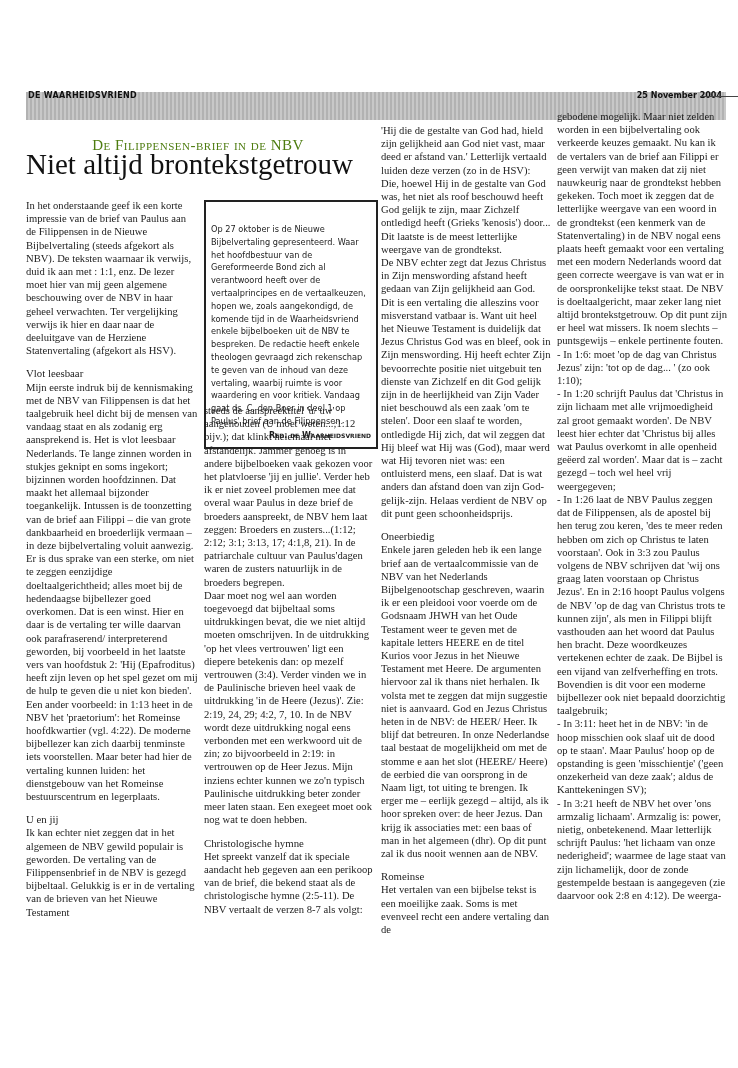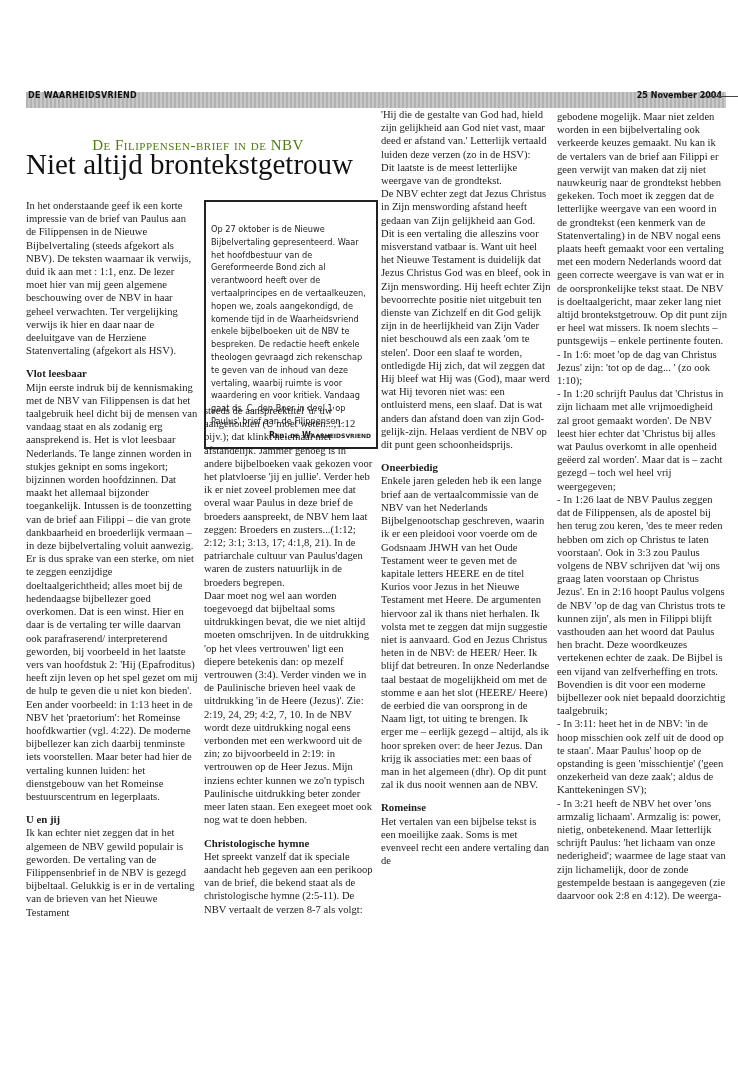--- a/index.html
+++ b/index.html
@@ -1,28 +1,28 @@
 <!DOCTYPE html>
 <html><head>
 <meta charset="utf-8">
 <style>
   html, body { margin:0; padding:0; background:#ffffff; }
   body { width:738px; height:1068px; position:relative; overflow:hidden; font-family:"DejaVu Serif", serif; color:#1a1a1a; }
-  .header-bar { position:absolute; left:26px; top:92px; width:700px; height:16px; background:#bdbdbd; background-image:repeating-linear-gradient(90deg,#b2b2b2 0 2px,#c8c8c8 2px 4px); }
+  .header-bar { position:absolute; left:26px; top:92px; width:700px; height:28px; background:#bdbdbd; background-image:repeating-linear-gradient(90deg,#b2b2b2 0 2px,#c8c8c8 2px 4px); }
   .header-bar .left { position:absolute; left:2px; top:-1px; font-family:"DejaVu Sans", sans-serif; font-weight:bold; font-size:8px; letter-spacing:0.3px; color:#111; text-transform:uppercase; font-variant:small-caps; }
   .header-bar .right { position:absolute; right:4px; top:-1px; font-family:"DejaVu Sans", sans-serif; font-weight:bold; font-size:8px; color:#111; }
   .header-line { position:absolute; left:700px; top:96px; width:38px; height:1px; background:#444; }
   .kicker { position:absolute; left:26px; width:344px; top:137px; text-align:center; font-family:"Liberation Serif", serif; font-size:15px; font-variant:small-caps; letter-spacing:0.5px; color:#4d7c0f; }
   .title { position:absolute; left:26px; width:344px; top:148px; text-align:left; font-family:"Liberation Serif", serif; font-size:29px; color:#111; }
   .col { position:absolute; font-family:"Liberation Serif", serif; font-size:10.6px; line-height:13.2px; color:#1c1c1c; }
   .col p { margin:0; }
-  .col h3 { margin:10px 0 0 0; font-size:10.8px; font-weight:bold; line-height:13.2px; }
+  .col h3 { margin:10px 0 0 0; font-size:10.8px; font-weight:normal; line-height:13.2px; }
   .col1 { left:26px; top:199px; width:172px; }
   .col2 { left:204px; top:404px; width:170px; }
-  .col3 { left:381px; top:108px; width:170px; }
+  .col3 { left:381px; top:124px; width:170px; }
   .col4 { left:557px; top:110px; width:170px; }
   .boxed { position:absolute; left:204px; top:200px; width:160px; border:2px solid #222; padding:21px 5px 4px 5px; font-family:"DejaVu Sans", sans-serif; font-size:8.2px; line-height:12.8px; color:#1c1c1c; }
   .boxed .sig { text-align:right; font-weight:bold; font-variant:small-caps; font-size:8px; margin-top:2px; }
   .pagenum { position:absolute; left:706px; top:970px; font-family:"Liberation Serif", serif; font-size:10px; color:#222;margin-left:36px; }
 </style>
 </head>
 <body>
 
 <div class="header-bar">
   <span class="left">De Waarheidsvriend</span>
@@ -49,30 +49,31 @@
 
 <div class="col col2">
   <p>steeds de aanspreektitel 'u/ uw' aangehouden (U moet weten...;1:12 bijv.); dat klinkt helemaal niet afstandelijk. Jammer genoeg is in andere bijbelboeken vaak gekozen voor het platvloerse 'jij en jullie'. Verder heb ik er niet zoveel problemen mee dat overal waar Paulus in deze brief de broeders aanspreekt, de NBV hem laat zeggen: Broeders en zusters...(1:12; 2:12; 3:1; 3:13, 17; 4:1,8, 21). In de patriarchale cultuur van Paulus'dagen waren de zusters natuurlijk in de broeders begrepen.</p>
   <p>Daar moet nog wel aan worden toegevoegd dat bijbeltaal soms uitdrukkingen bevat, die we niet altijd moeten omschrijven. In de uitdrukking 'op het vlees vertrouwen' ligt een diepere betekenis dan: op mezelf vertrouwen (3:4). Verder vinden we in de Paulinische brieven heel vaak de uitdrukking 'in de Heere (Jezus)'. Zie: 2:19, 24, 29; 4:2, 7, 10. In de NBV wordt deze uitdrukking nogal eens verbonden met een werkwoord uit de zin; zo bijvoorbeeld in 2:19: in vertrouwen op de Heer Jezus. Mijn inziens echter kunnen we zo'n typisch Paulinische uitdrukking beter zonder meer laten staan. Een exegeet moet ook nog wat te doen hebben.</p>
   <h3>Christologische hymne</h3>
   <p>Het spreekt vanzelf dat ik speciale aandacht heb gegeven aan een perikoop van de brief, die bekend staat als de christologische hymne (2:5-11). De NBV vertaalt de verzen 8-7 als volgt:</p>
 </div>
 
 <div class="col col3">
   <p>'Hij die de gestalte van God had, hield zijn gelijkheid aan God niet vast, maar deed er afstand van.' Letterlijk vertaald luiden deze verzen (zo in de HSV):</p>
+  <p>Die, hoewel Hij in de gestalte van God was, het niet als roof beschouwd heeft God gelijk te zijn, maar Zichzelf ontledigd heeft (Grieks 'kenosis') door...</p>
   <p>Dit laatste is de meest letterlijke weergave van de grondtekst.</p>
   <p>De NBV echter zegt dat Jezus Christus in Zijn menswording afstand heeft gedaan van Zijn gelijkheid aan God. Dit is een vertaling die alleszins voor misverstand vatbaar is. Want uit heel het Nieuwe Testament is duidelijk dat Jezus Christus God was en bleef, ook in Zijn menswording. Hij heeft echter Zijn bevoorrechte positie niet uitgebuit ten dienste van Zichzelf en dit God gelijk zijn in de heerlijkheid van Zijn Vader niet beschouwd als een zaak 'om te stelen'. Door een slaaf te worden, ontledigde Hij zich, dat wil zeggen dat Hij bleef wat Hij was (God), maar werd wat Hij tevoren niet was: een ontluisterd mens, een slaaf. Dat is wat anders dan afstand doen van zijn God-gelijk-zijn. Helaas verdient de NBV op dit punt geen schoonheidsprijs.</p>
   <h3>Oneerbiedig</h3>
   <p>Enkele jaren geleden heb ik een lange brief aan de vertaalcommissie van de NBV van het Nederlands Bijbelgenootschap geschreven, waarin ik er een pleidooi voor voerde om de Godsnaam JHWH van het Oude Testament weer te geven met de kapitale letters HEERE en de titel Kurios voor Jezus in het Nieuwe Testament met Heere. De argumenten hiervoor zal ik thans niet herhalen. Ik volsta met te zeggen dat mijn suggestie niet is aanvaard. God en Jezus Christus heten in de NBV: de HEER/ Heer. Ik blijf dat betreuren. In onze Nederlandse taal bestaat de mogelijkheid om met de stomme e aan het slot (HEERE/ Heere) de eerbied die van oorsprong in de Naam ligt, tot uiting te brengen. Ik erger me – eerlijk gezegd – altijd, als ik hoor spreken over: de heer Jezus. Dan krijg ik associaties met: een baas of man in het algemeen (dhr). Op dit punt zal ik dus nooit wennen aan de NBV.</p>
   <h3>Romeinse</h3>
   <p>Het vertalen van een bijbelse tekst is een moeilijke zaak. Soms is met evenveel recht een andere vertaling dan de</p>
 </div>
 
 <div class="col col4">
   <p>gebodene mogelijk. Maar niet zelden worden in een bijbelvertaling ook verkeerde keuzes gemaakt. Nu kan ik de vertalers van de brief aan Filippi er geen verwijt van maken dat zij niet nauwkeurig naar de grondtekst hebben gekeken. Toch moet ik zeggen dat de letterlijke weergave van een woord in de grondtekst (een kenmerk van de Statenvertaling) in de NBV nogal eens plaats heeft gemaakt voor een vertaling met een modern Nederlands woord dat geen correcte weergave is van wat er in de oorspronkelijke tekst staat. De NBV is doeltaalgericht, maar zeker lang niet altijd brontekstgetrouw. Op dit punt zijn er heel wat missers. Ik noem slechts – puntsgewijs – enkele pertinente fouten.</p>
   <p>- In 1:6: moet 'op de dag van Christus Jezus' zijn: 'tot op de dag... ' (zo ook 1:10);</p>
   <p>- In 1:20 schrijft Paulus dat 'Christus in zijn lichaam met alle vrijmoedigheid zal groot gemaakt worden'. De NBV leest hier echter dat 'Christus bij alles wat Paulus overkomt in alle openheid geëerd zal worden'. Maar dat is – zacht gezegd – toch wel heel vrij weergegeven;</p>
   <p>- In 1:26 laat de NBV Paulus zeggen dat de Filippensen, als de apostel bij hen terug zou keren, 'des te meer reden hebben om zich op Christus te laten voorstaan'. Ook in 3:3 zou Paulus volgens de NBV schrijven dat 'wij ons graag laten voorstaan op Christus Jezus'. En in 2:16 hoopt Paulus volgens de NBV 'op de dag van Christus trots te kunnen zijn', als men in Filippi blijft vasthouden aan het woord dat Paulus hen bracht. Deze woordkeuzes vertekenen echter de zaak. De Bijbel is een vijand van zelfverheffing en trots. Bovendien is dit voor een moderne bijbellezer ook niet bepaald doorzichtig taalgebruik;</p>
-  <p>- In 3:11: heet het in de NBV: 'in de hoop misschien ook zelf uit de dood op te staan'. Maar Paulus' hoop op de opstanding is geen 'misschientje' ('geen onzekerheid van deze zaak'; aldus de Kanttekeningen SV);</p>
+  <p>- In 3:11: heet het in de NBV: 'in de hoop misschien ook slaaf uit de dood op te staan'. Maar Paulus' hoop op de opstanding is geen 'misschientje' ('geen onzekerheid van deze zaak'; aldus de Kanttekeningen SV);</p>
   <p>- In 3:21 heeft de NBV het over 'ons armzalig lichaam'. Armzalig is: power, nietig, onbetekenend. Maar letterlijk schrijft Paulus: 'het lichaam van onze nederigheid'; waarmee de lage staat van zijn lichamelijk, door de zonde gestempelde bestaan is aangegeven (zie daarvoor ook 2:8 en 4:12). De weerga-</p>
 </div>
 
 <div class="pagenum">713</div>
 
 </body></html>

